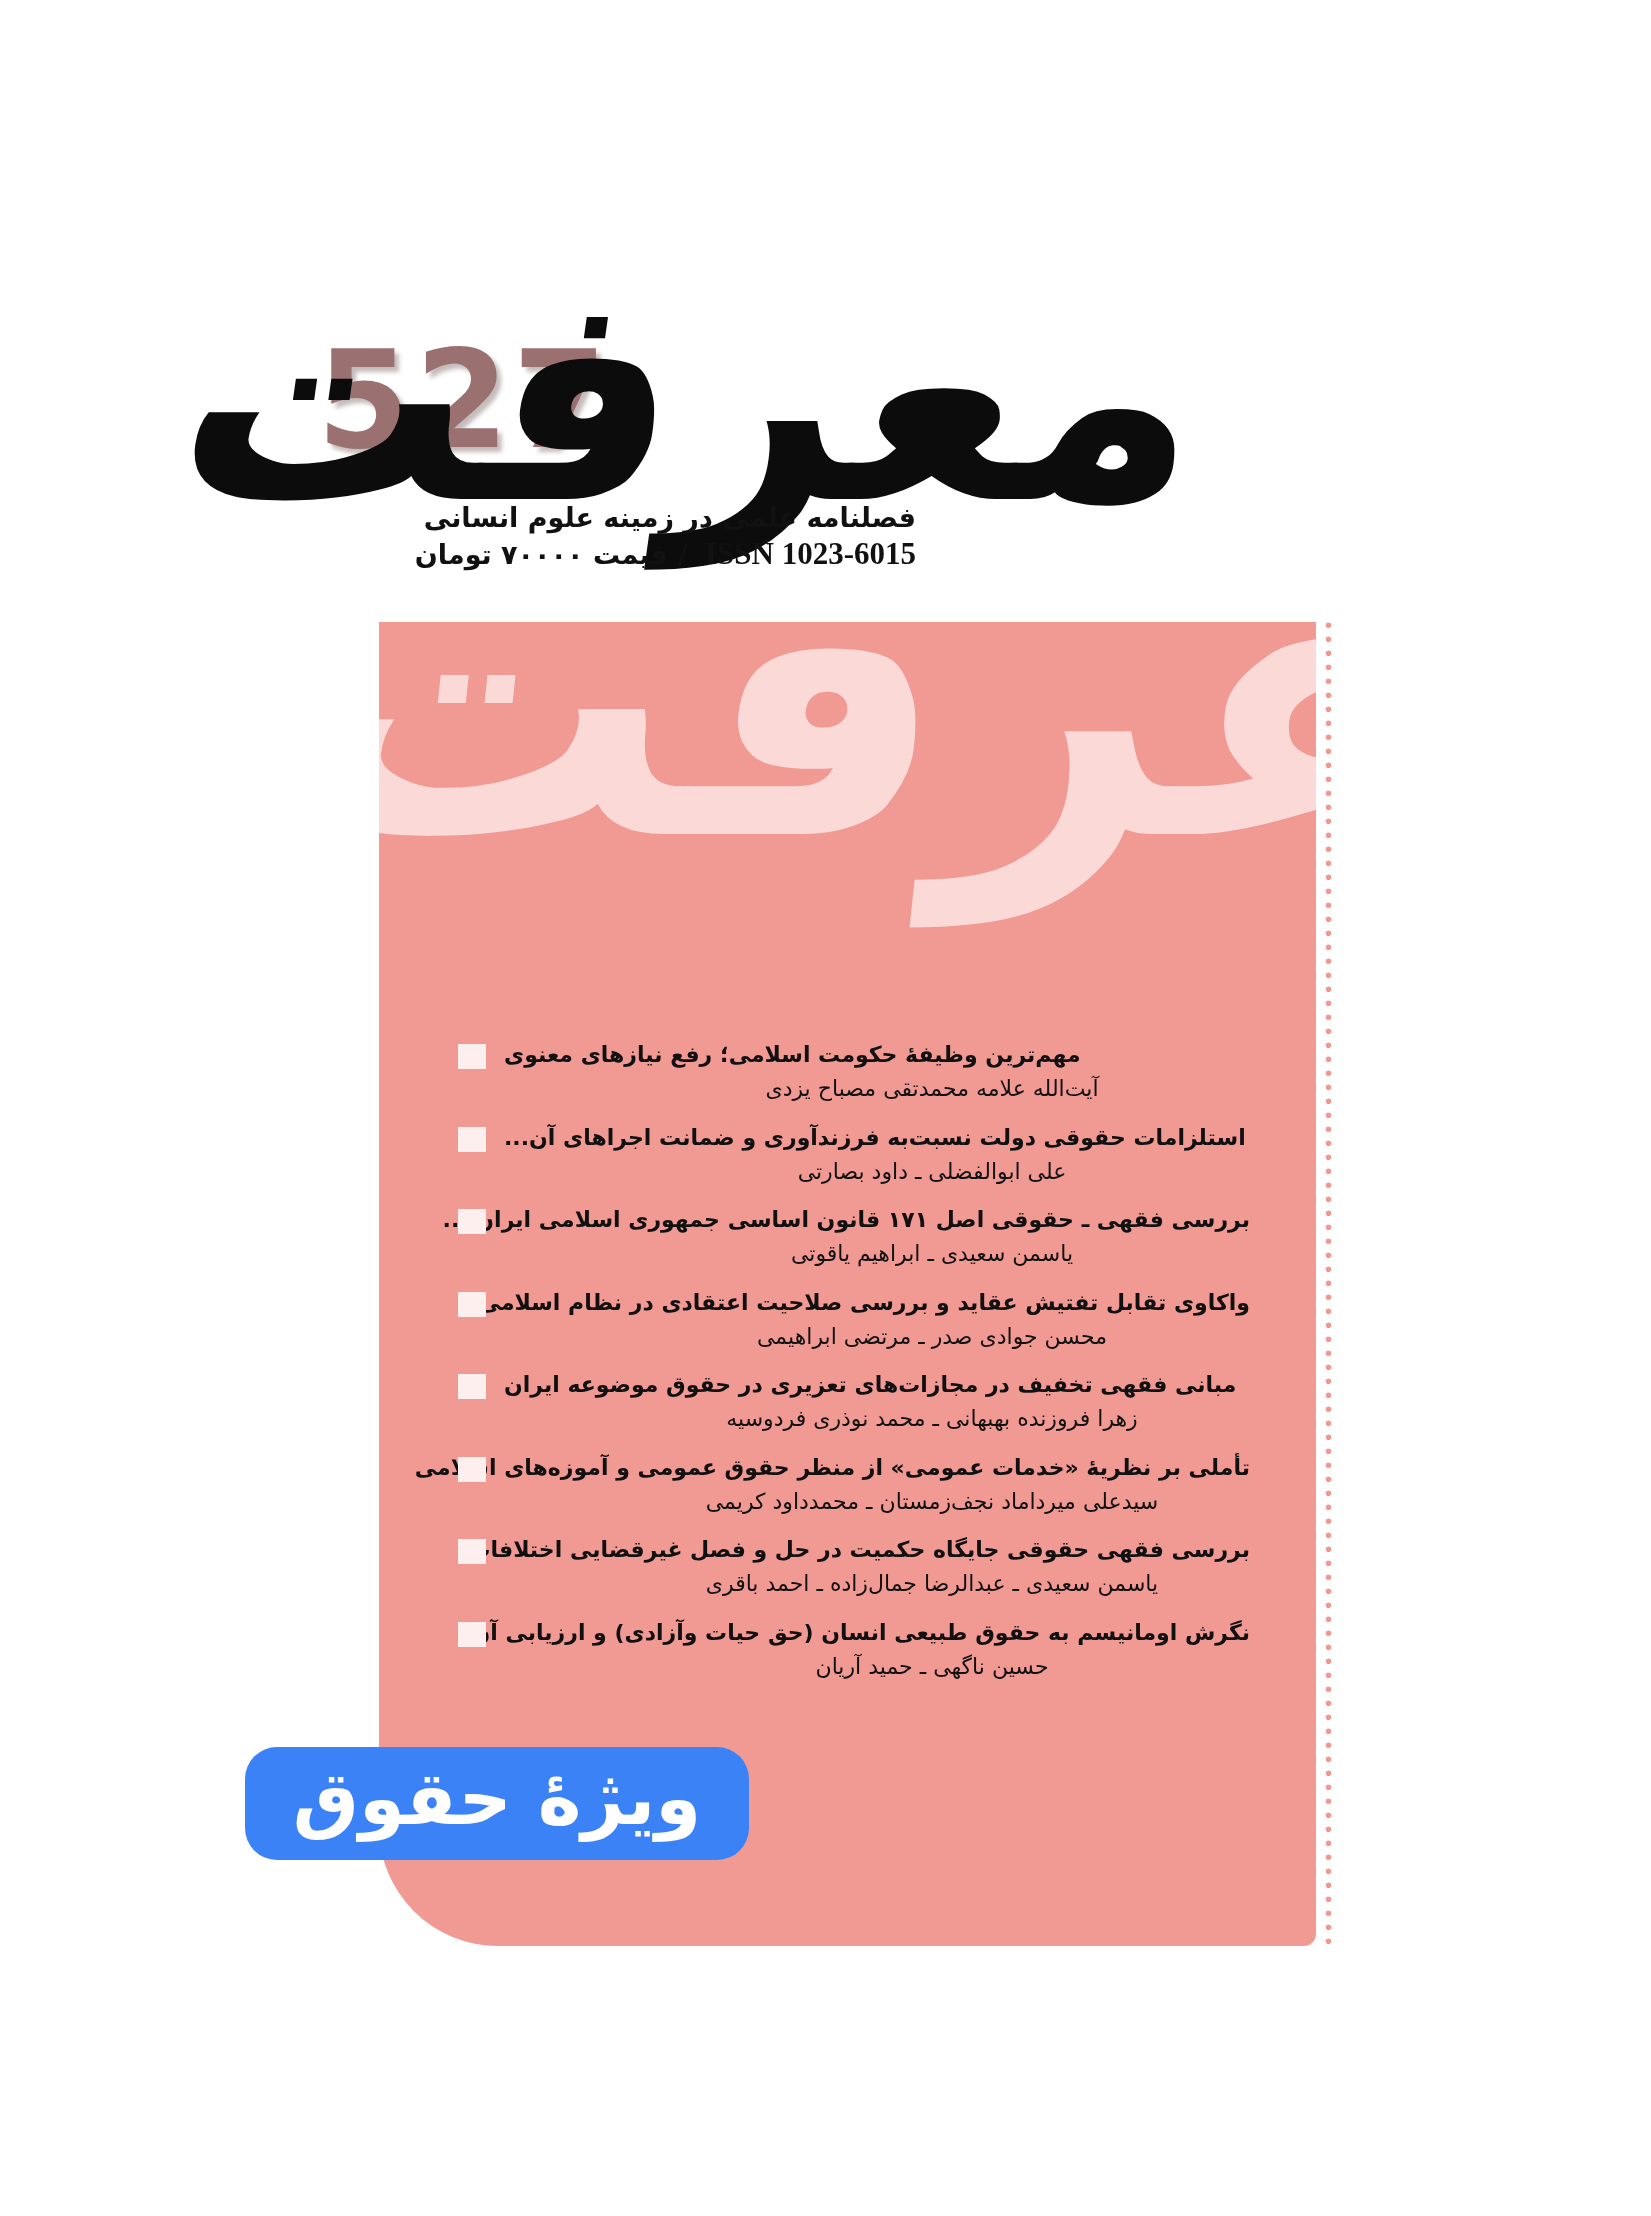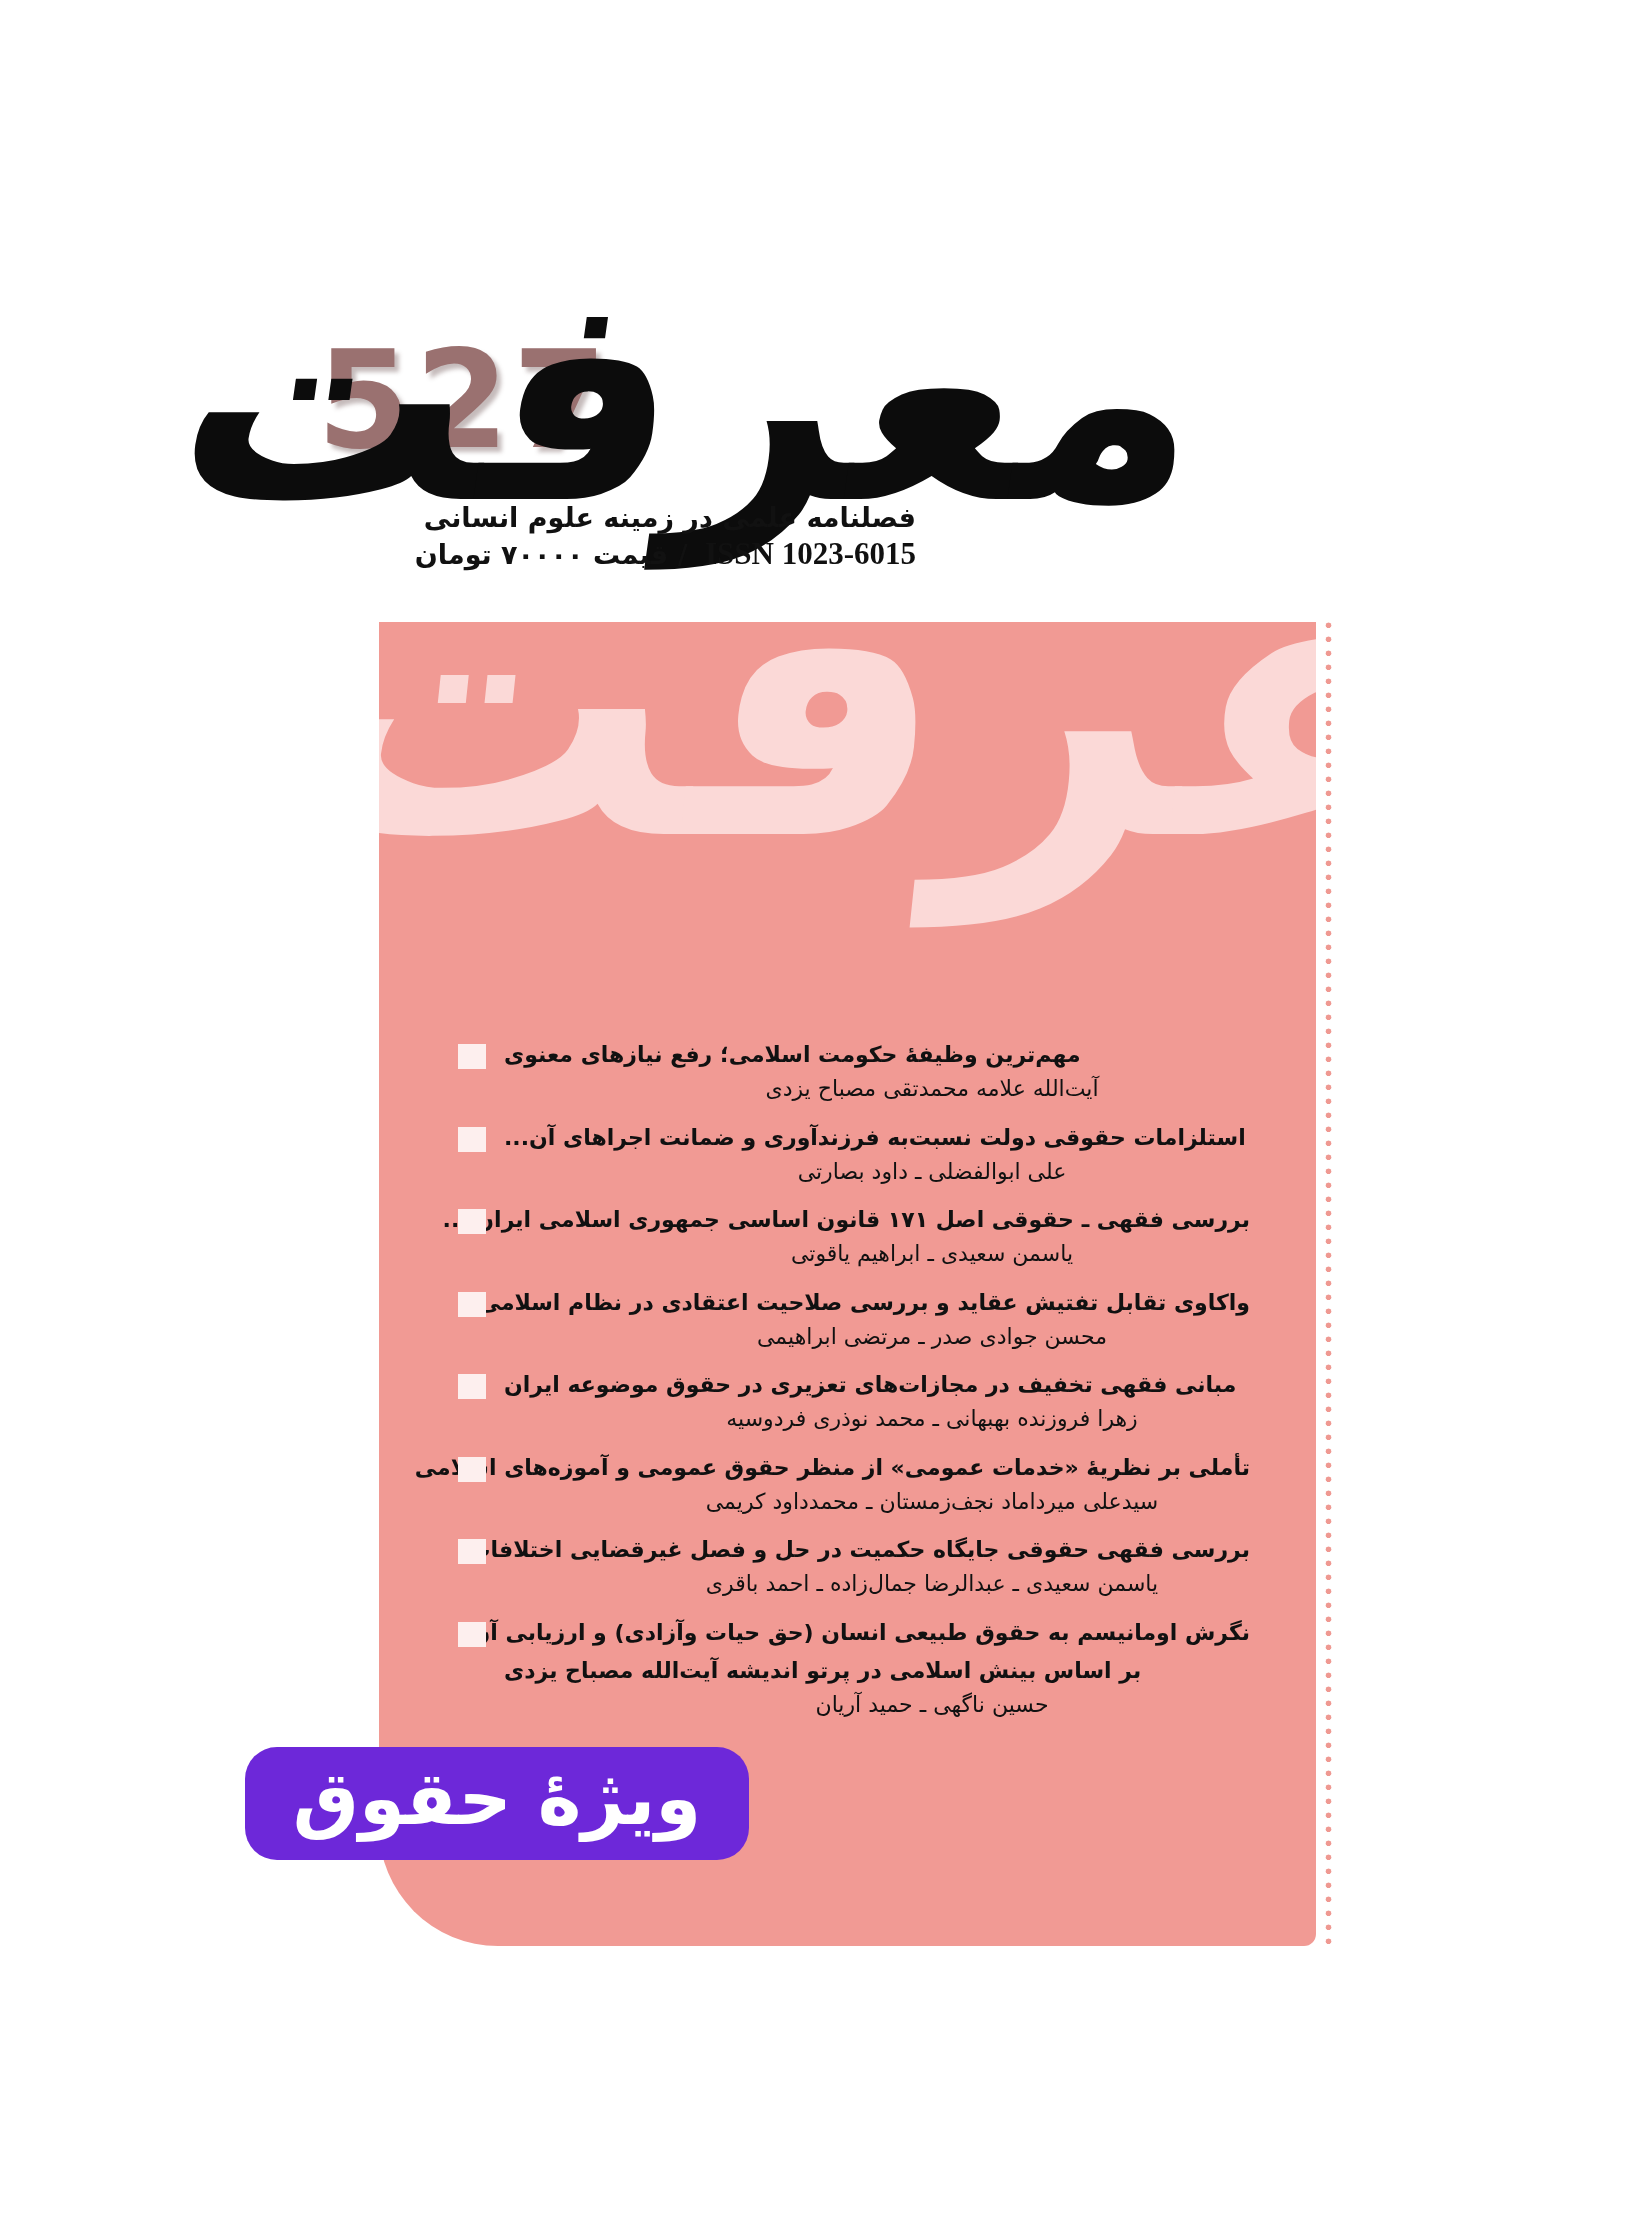--- a/index.html
+++ b/index.html
@@ -101,27 +101,26 @@
       <div class="entry">
         <span class="sq" style="background: rgb(253, 239, 238);"></span>
         <div class="t">بررسی فقهی حقوقی جایگاه حکمیت در حل و فصل غیرقضایی اختلافات</div>
 
         <div class="a">یاسمن سعیدی ـ عبدالرضا جمال‌زاده ـ احمد باقری</div>
       </div>
 
       <div class="entry">
         <span class="sq" style="background: rgb(253, 239, 238);"></span>
         <div class="t">نگرش اومانیسم به حقوق طبیعی انسان (حق حیات وآزادی) و ارزیابی آن</div>
-        <div class="t">بر اساس بینش اسلامی در پرتو اندیشه آیت‌الله مصباح یزدی</div>
         <div class="a">حسین ناگهی ـ حمید آریان</div>
       </div>
 
     </div>
   </div>
 
   <div class="dotted"></div>
 
-  <div class="banner" style="background: #6d28d9;">
+  <div class="banner" style="background: #3b82f6;">
     <span>ویژۀ حقوق</span>
   </div>
 
 </div>
 
 
 </body></html>

